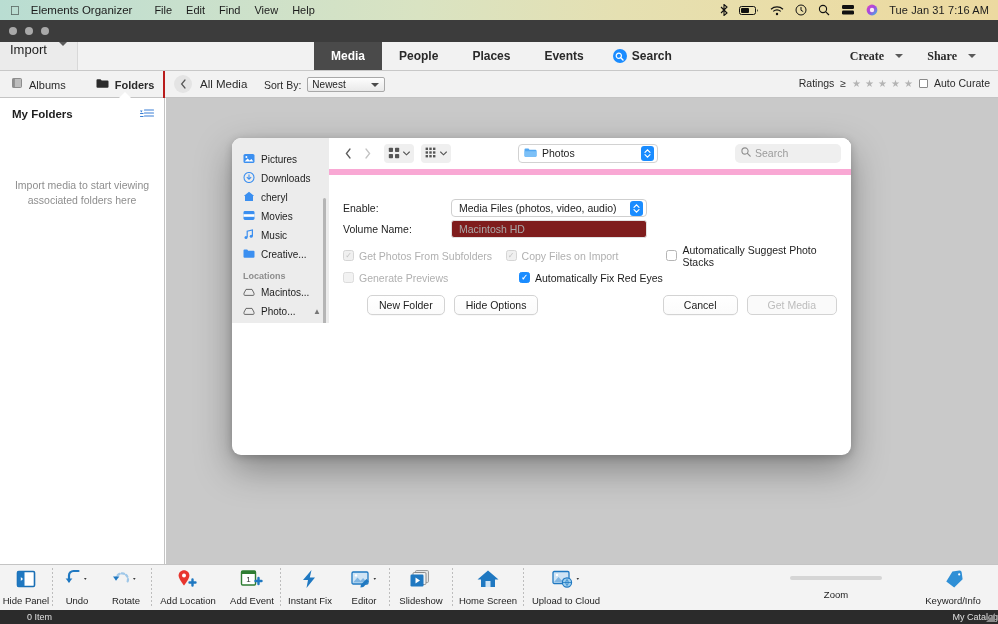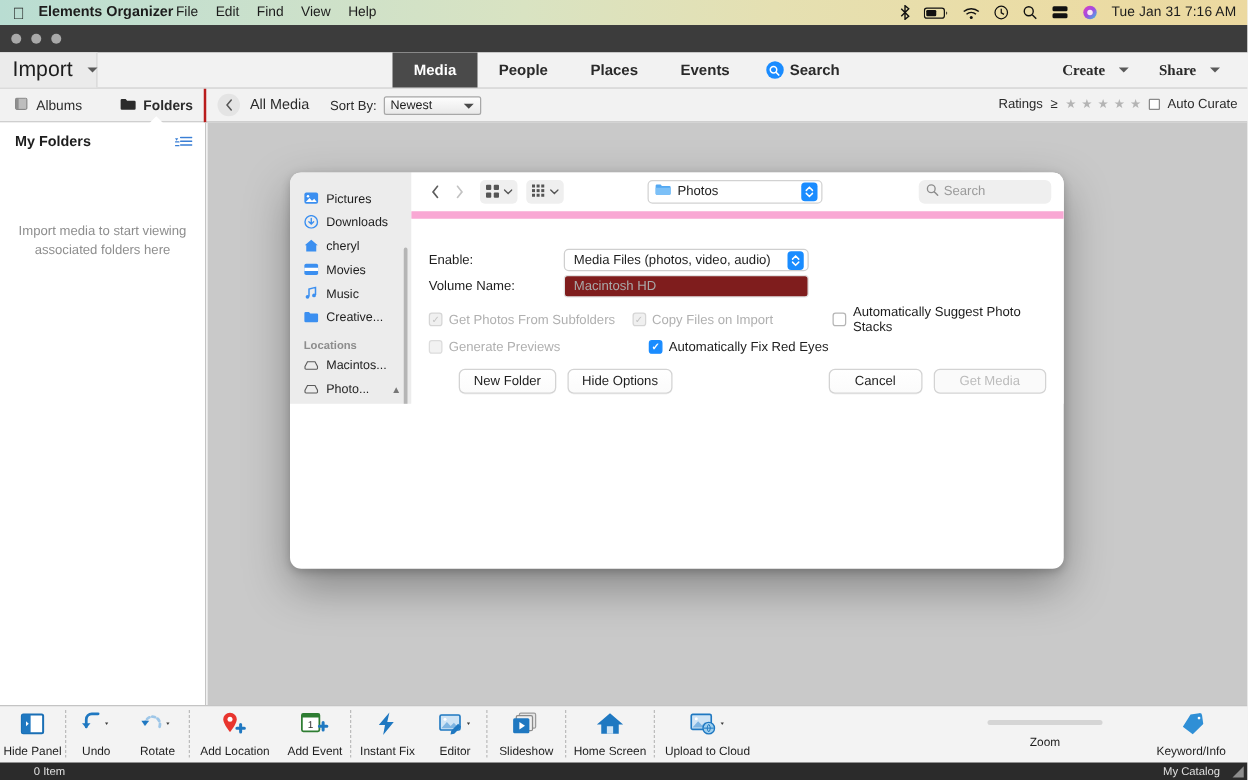--- a/index.html
+++ b/index.html
@@ -12,21 +12,21 @@
   #root { position: relative; width: 998px; height: 624px; }
 
   
   .macbar {
     position: absolute; left: 0; top: 0; width: 998px; height: 20px;
     background: linear-gradient(90deg, #b9ddd2 0%, #c8e0cd 18%, #d9e3c2 42%, #e5e0b2 62%, #eadda7 80%, #ecd9a0 100%);
     display: flex; align-items: center;
     font-size: 11px; color: #1c1c1c;
   }
   .macbar .apple { margin: 0 11px 0 10px; font-size: 13px; line-height: 1; }
-  .macbar .appname { font-weight: bold; margin-right: 2px; font-size: 11.5px; }
+  .macbar .appname { font-weight: normal; margin-right: 22px; font-size: 11.5px; }
   .macbar .mi { margin-right: 14px; }
   .macbar .right { margin-left: auto; display: flex; align-items: center; gap: 11px; padding-right: 9px; }
   .macbar .right svg { display: block; }
   .macbar .clock { font-size: 11px; letter-spacing: 0.1px; }
 
   
   .titlebar {
     position: absolute; left: 0; top: 20px; width: 998px; height: 22px;
     background: #3c3c3c;
     display: flex; align-items: center;
@@ -34,24 +34,24 @@
   .tldot { width: 8px; height: 8px; border-radius: 50%; background: #a9a9a9; margin-left: 8px; }
   .tldot:first-child { margin-left: 9px; }
 
   
   .actionbar {
     position: absolute; left: 0; top: 42px; width: 998px; height: 29px;
     background: #f2f2f2; border-bottom: 1px solid #c8c8c8;
     display: flex; align-items: stretch;
   }
   .import-btn {
-    width: 78px; display: flex; align-items: center; gap: 12px;
+    width: 78px; display: flex; align-items: flex-start; gap: 12px;
     padding-left: 10px; background: #ebebeb;
     border-right: 1px solid #d8d8d8;
-    font-size: 17px; color: #1d1d1d; font-weight: 500;
+    font-size: 13px; color: #1d1d1d; font-weight: 500;
   }
   .caret-dn { width: 0; height: 0; border-left: 4px solid transparent; border-right: 4px solid transparent; border-top: 4px solid #5a5a5a; }
   .tabs { display: flex; align-items: stretch; margin-left: 236px; }
   .tab {
     display: flex; align-items: center; padding: 0 17px;
     font-size: 12px; font-weight: bold; color: #2a2a2a;
   }
   .tab.active { background: #4a4a4a; color: #fff; }
   .tab.search { gap: 5px; padding-left: 12px; }
   .search-bubble {
@@ -196,21 +196,21 @@
   .zoomtrack { width: 92px; height: 4px; background: #d5d5d5; border-radius: 2px; }
   .zoomwrap .lbl { font-size: 9.5px; color: #1d1d1d; margin-top: 9px; }
   .kwitem { margin-left: 34px; margin-right: 8px; }
 
   .statusbar {
     position: absolute; left: 0; top: 610px; width: 998px; height: 14px;
     background: #2b2b2b; color: #e0e0e0; font-size: 9px;
     display: flex; align-items: center;
   }
   .statusbar .left { padding-left: 27px; }
-  .statusbar .right { margin-left: auto; padding-right: 22px; }
+  .statusbar .right { margin-left: auto; }
   .resize-grip { position: absolute; right: 2px; bottom: 1px; width: 11px; height: 11px; }
 </style>
 </head>
 <body>
 
 <div id="root">
 
   <div class="macbar">
     <span class="apple"></span>
     <span class="appname">Elements Organizer</span>

